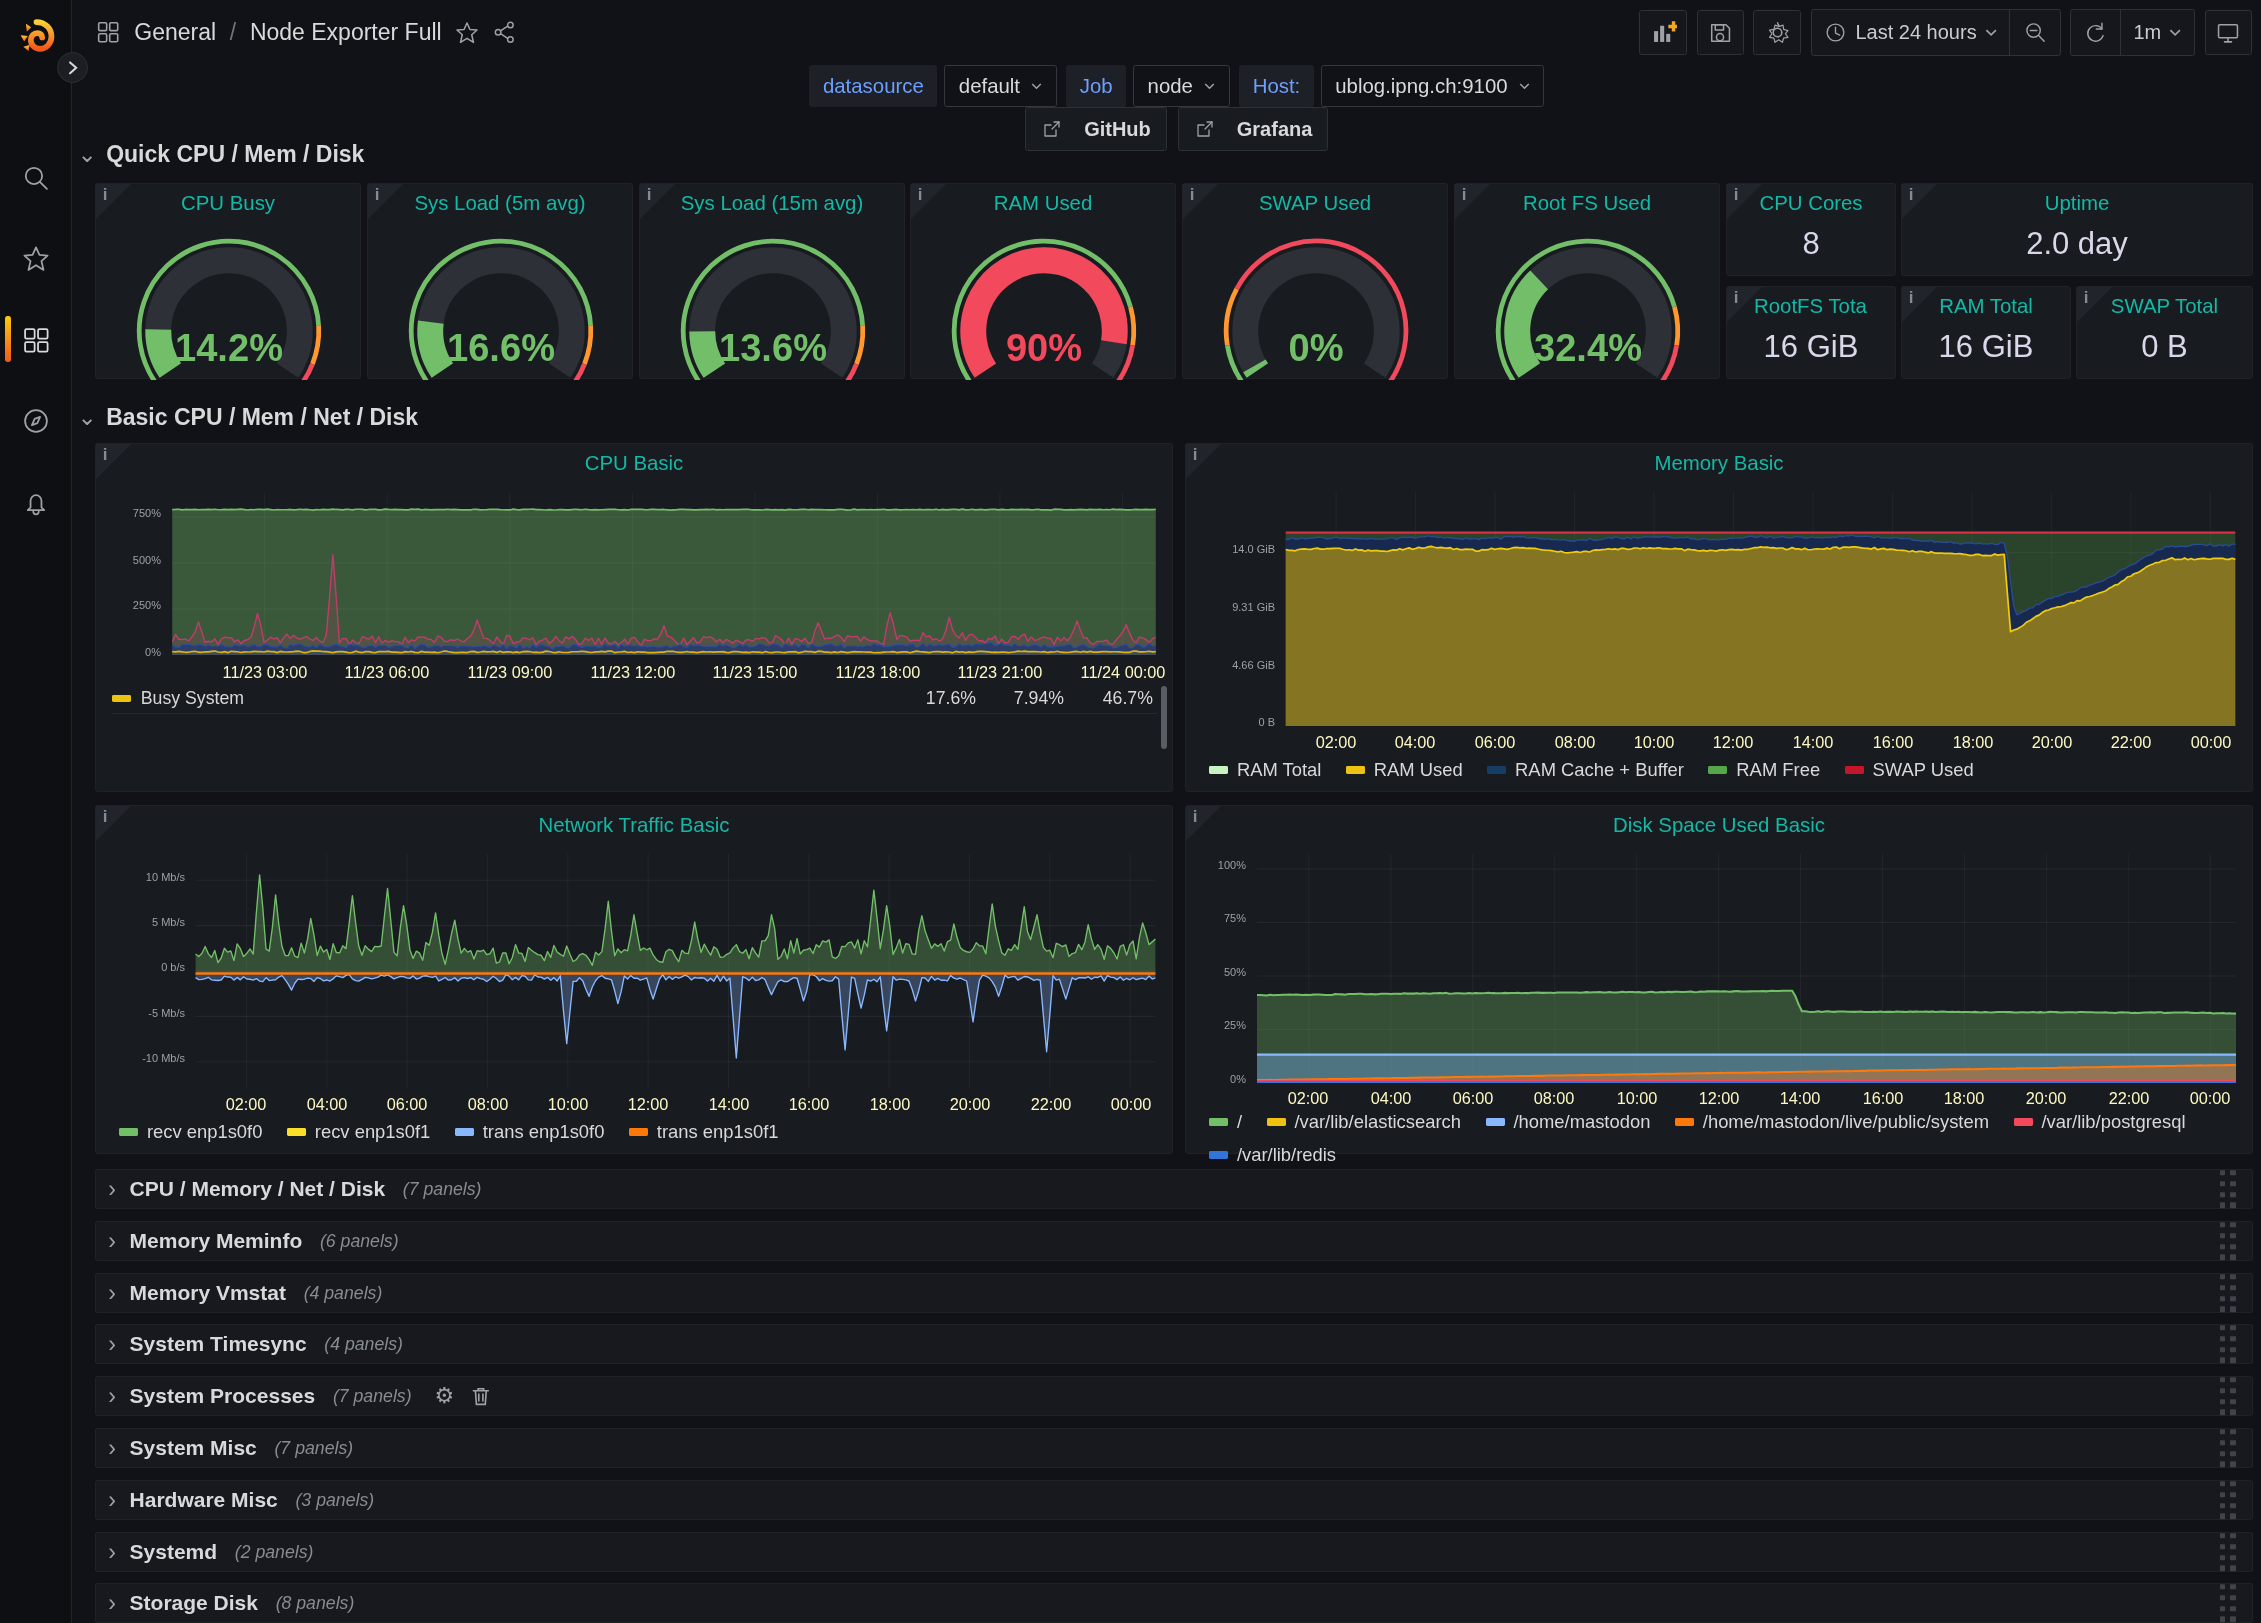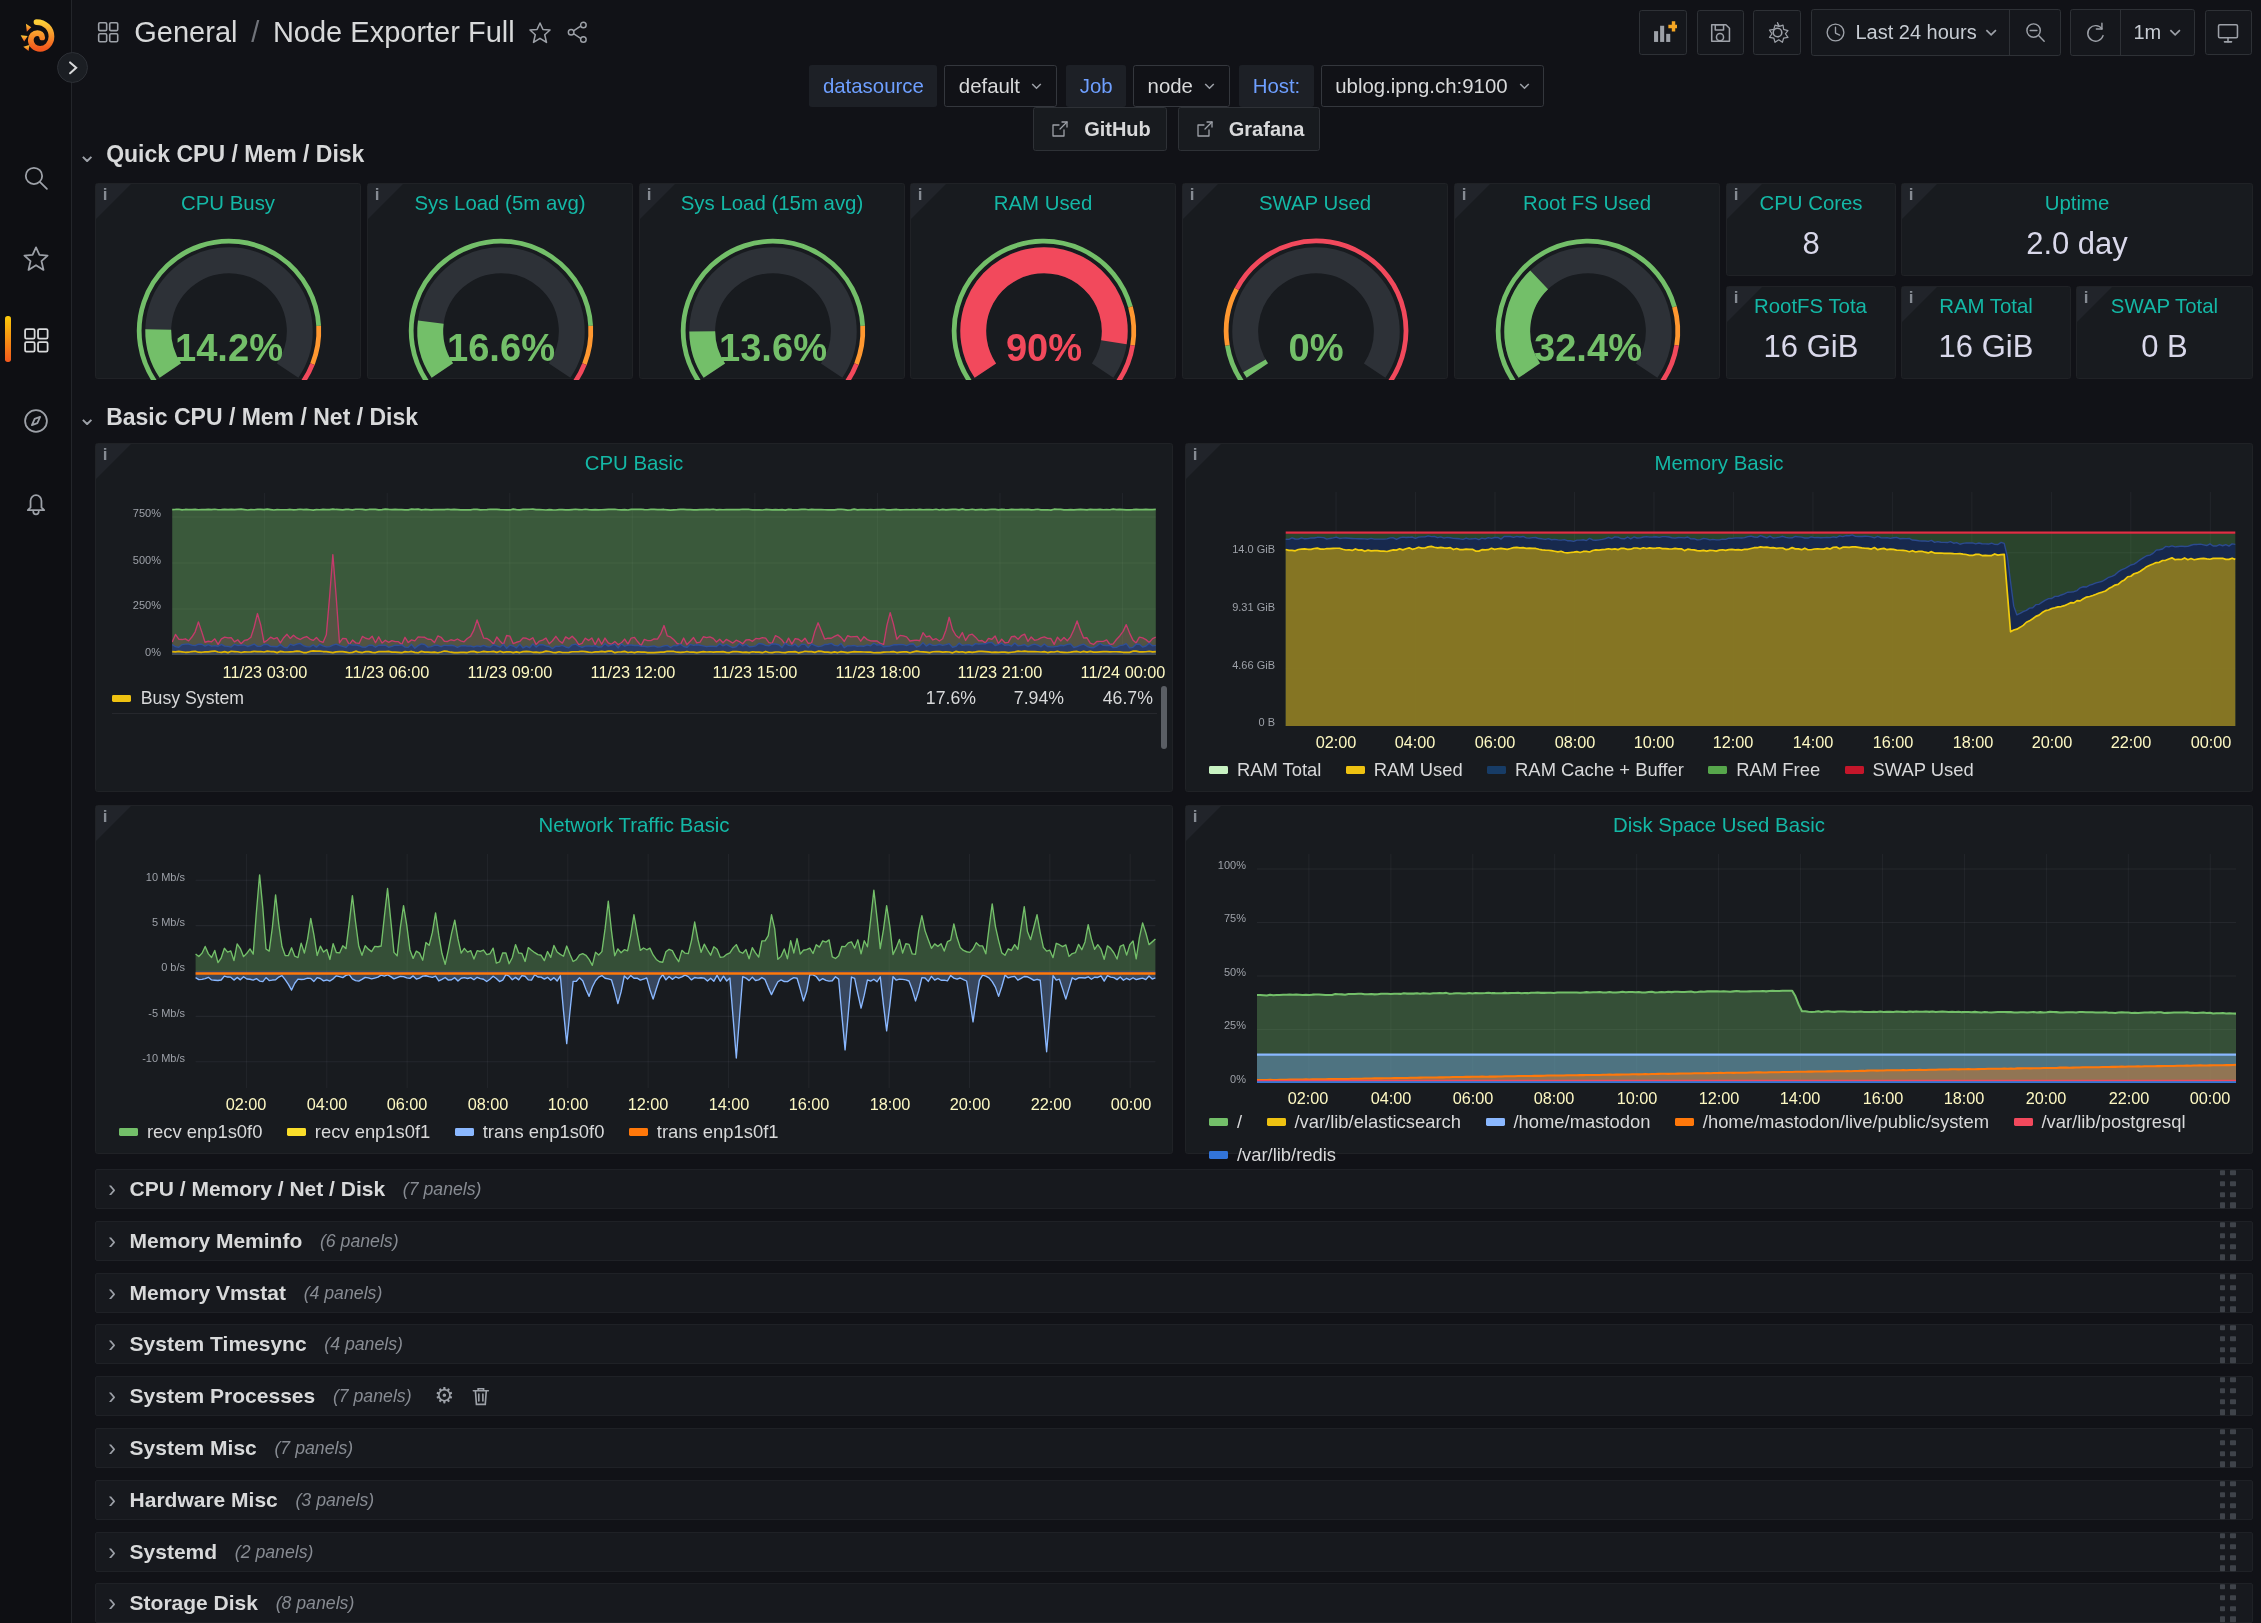--- a/index.html
+++ b/index.html
@@ -18,40 +18,40 @@
               align-items:center; gap:40px; }
   .side-item { position:relative; width:72px; height:41px; display:flex; align-items:center; justify-content:center; }
   .side-item .abar { position:absolute; left:5.4px; top:-2.7px; width:5.4px; height:46px; border-radius:2.7px;
                      background:linear-gradient(#fbca0a,#f2581d); }
   svg.ic { stroke:#9da1a8; fill:none; stroke-width:2.6; stroke-linecap:round; stroke-linejoin:round; }
   svg.ic.bright { stroke:#d8d9da; }
 
   
   .topbar { position:absolute; left:72px; top:0; right:0; height:65px; display:flex;
             align-items:center; justify-content:space-between; padding:0 9.5px 0 23px; }
-  .crumbs { display:flex; align-items:center; gap:12.3px; font-size:29px; font-weight:500; color:#d8d9da; }
+  .crumbs { display:flex; align-items:center; gap:12.3px; font-size:23px; font-weight:500; color:#d8d9da; }
   .crumbs .sep { color:#70737a; font-weight:400; padding:0 1.4px; }
   .top-actions { display:flex; align-items:center; gap:9.5px; }
   .tbtn { height:45px; min-width:45px; border:0.7px solid #2e3136; border-radius:2.7px; background:#15171c;
           display:flex; align-items:center; justify-content:center; gap:8.2px; padding:0 9.5px;
           color:#c7ccd3; font-size:20px; }
   .tgroup { display:flex; align-items:stretch; border:0.7px solid #2e3136; border-radius:2.7px; background:#15171c; }
   .tgroup .seg { display:flex; align-items:center; gap:8.2px; padding:0 12.3px; height:45px; color:#c7ccd3; font-size:20px; }
   .tgroup .seg + .seg { border-left:0.7px solid #2e3136; }
 
   .subbar { position:absolute; left:72px; top:65px; right:0; height:57px; display:flex;
             align-items:center; justify-content:space-between; padding:0 9.5px 0 30px;flex-direction:column; }
   .vars { display:flex; align-items:center; gap:9.5px; }
   .vgroup { display:flex; align-items:center; gap:6.8px; }
   .vlabel { height:42px; display:flex; align-items:center; padding:0 13.6px; background:#1d2026;
             border-radius:2.7px; color:#6e9fff; font-size:20.4px; font-weight:500; }
   .vvalue { height:42px; display:flex; align-items:center; gap:11px; padding:0 13.6px; background:#111217;
             border:0.7px solid #34373d; border-radius:2.7px; color:#d8d9da; font-size:20.4px; }
   .links { display:flex; align-items:center; gap:11px; }
-  .lbtn { height:44px; display:flex; align-items:center; gap:13px; padding:0 15px; background:#181b1f;
+  .lbtn { height:44px; display:flex; align-items:center; gap:21px; padding:0 15px; background:#181b1f;
           border:0.7px solid #2e3136; border-radius:2.7px; font-size:20px; font-weight:600; color:#d8d9da; }
 
   
   .dash { position:absolute; left:72px; top:123px; right:0; bottom:0; overflow:hidden; }
   .sechead { position:absolute; display:flex; align-items:center; gap:9.5px; font-size:23px;
              font-weight:700; color:#d8d9da; }
   .sechead .chev { color:#9da1a8; font-weight:400; }
   .panel { position:absolute; background:#181b1f; border:0.7px solid #202226; border-radius:2.7px; }
   .corner { position:absolute; left:0; top:0; width:0; height:0;
             border-top:35px solid #21242a; border-right:35px solid transparent; }

